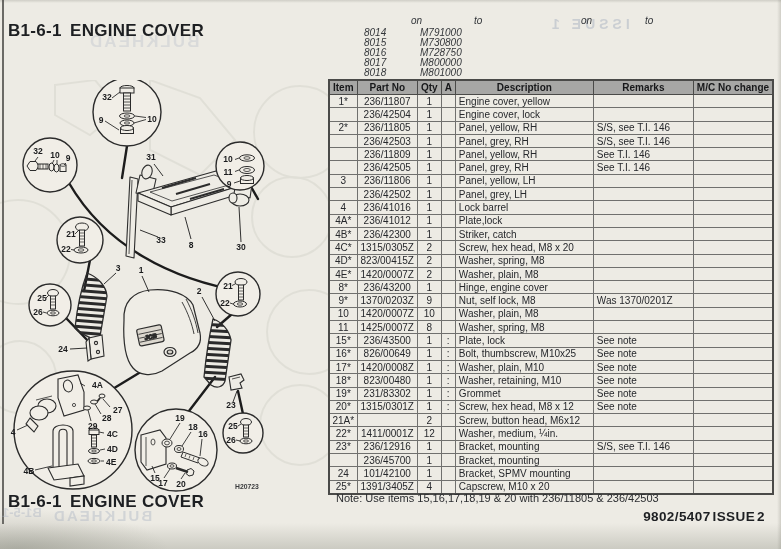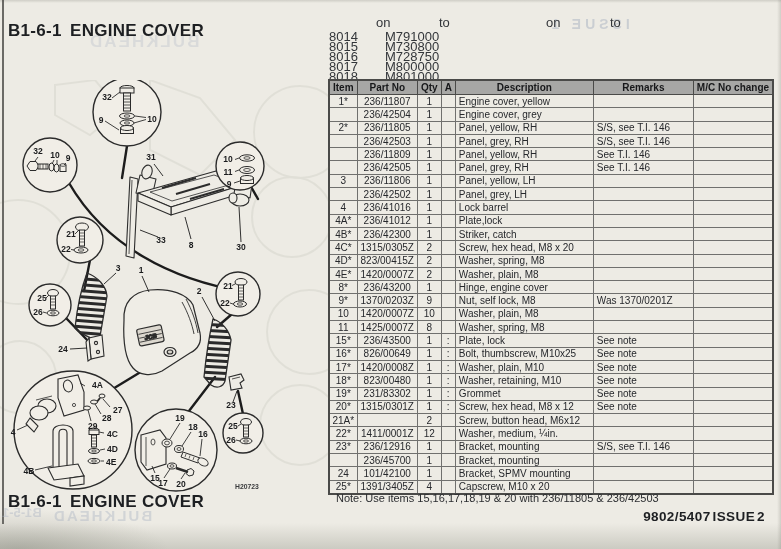--- a/index.html
+++ b/index.html
@@ -19,21 +19,21 @@
   #footer-section{left:8px;top:492px;}
   #footer-name{left:70px;top:492px;}
 
   .ghost{position:absolute;transform:scaleX(-1);color:#a9b2c2;font-weight:bold;opacity:.45;pointer-events:none;}
   #ghost-under-title{left:88px;top:32px;font-size:17px;letter-spacing:2px;opacity:.28;}
   #ghost-top-right{left:548px;top:16px;font-size:14px;letter-spacing:4px;opacity:.5;}
   #ghost-bottom-left{left:52px;top:507px;font-size:15px;letter-spacing:2px;opacity:.4;}
   #ghost-bottom-far-left{left:2px;top:505px;font-size:13px;opacity:.4;}
 
   
-  .serial{position:absolute;left:324px;top:15px;font-size:13px;color:#33363a;}
+  .serial{position:absolute;left:359px;top:15px;font-size:10px;color:#33363a;font-style:italic;}
   .serial .hdr,.serial .rows{display:grid;grid-template-columns:52px 63px 107px 64px 40px;}
   .serial .hdr div{padding-bottom:2px;}
   .serial .rows div{height:10px;line-height:10px;}
   .serial .v1{padding-left:9px;}
   .serial .m{padding-left:5px;}
 
   
   .parts{position:absolute;left:328px;top:79px;border-collapse:collapse;table-layout:fixed;
          font-size:10px;color:#26282c;}
   .parts th,.parts td{border:1px solid #70706e;padding:0 3px;height:12.3px;line-height:11px;
@@ -143,21 +143,21 @@
           <td class="c3"></td>
           <td class="c4">Engine cover, yellow</td>
           <td class="c5"></td>
           <td class="c6"></td>
         </tr>
         <tr>
           <td class="c0"></td>
           <td class="c1">236/42504</td>
           <td class="c2">1</td>
           <td class="c3"></td>
-          <td class="c4">Engine cover, grey</td>
+          <td class="c4">Engine cover, lock</td>
           <td class="c5"></td>
           <td class="c6"></td>
         </tr>
         <tr>
           <td class="c0">2*</td>
           <td class="c1">236/11805</td>
           <td class="c2">1</td>
           <td class="c3"></td>
           <td class="c4">Panel, yellow, RH</td>
           <td class="c5">S/S, see T.I. 146</td>

